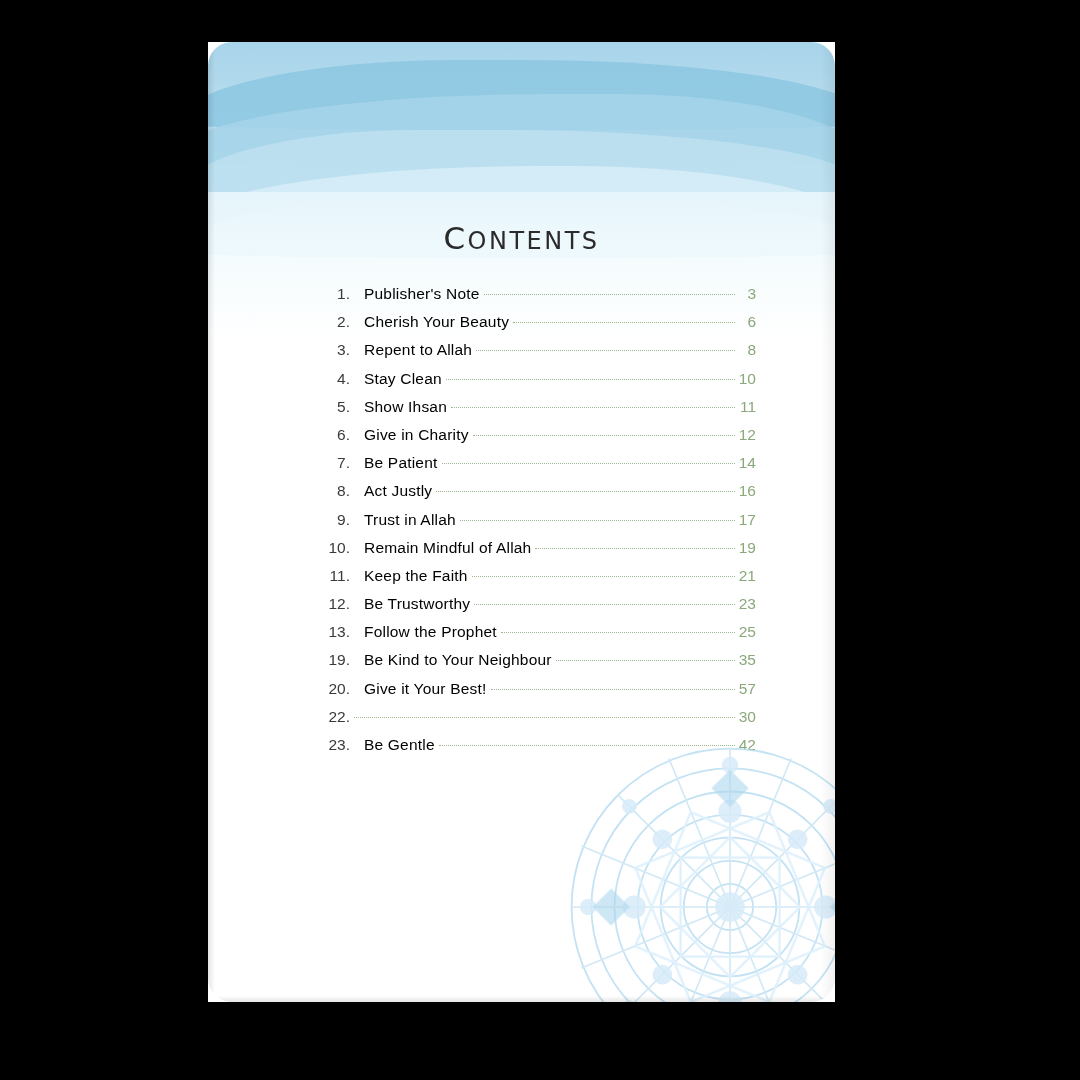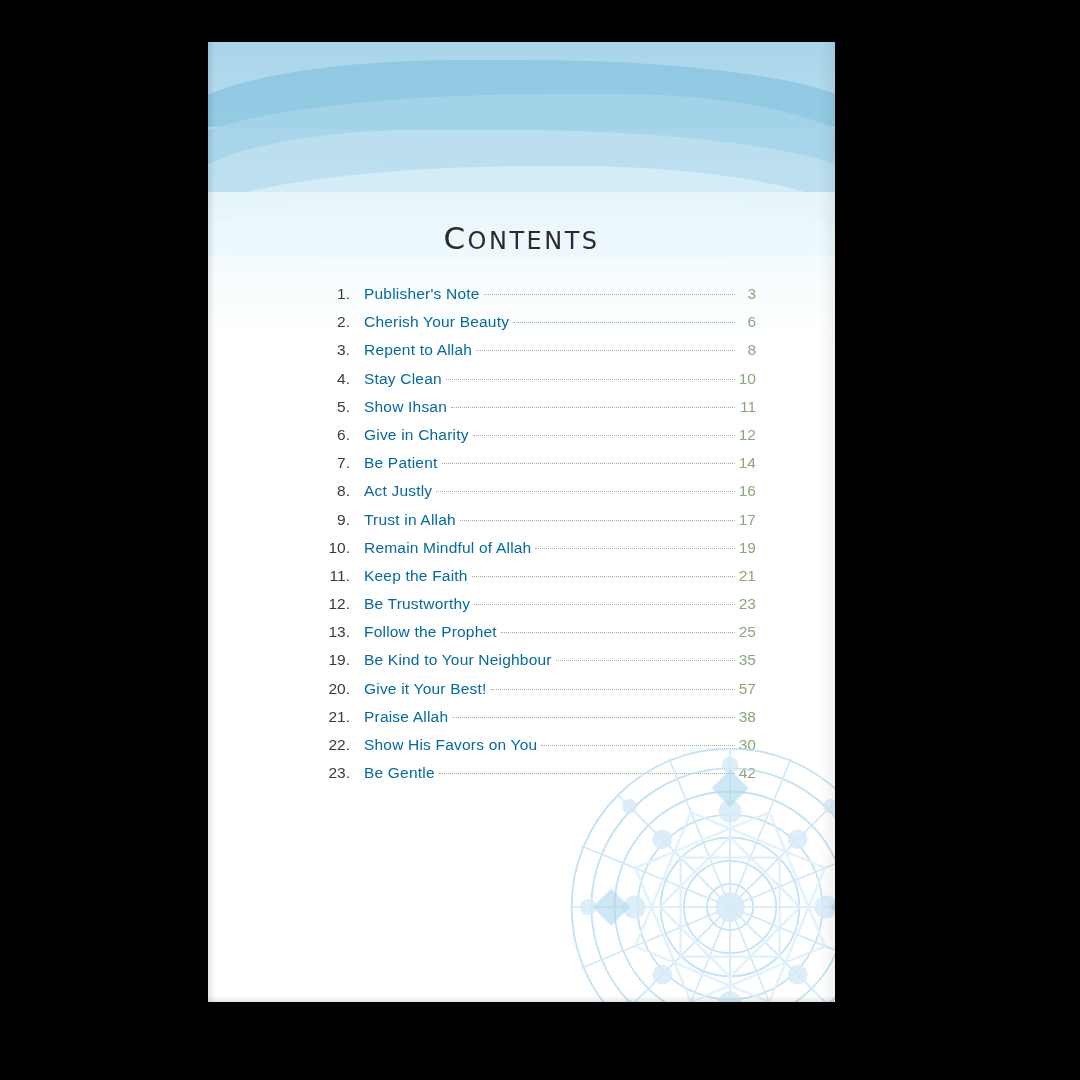--- a/index.html
+++ b/index.html
@@ -31,20 +31,21 @@
     background: #ffffff;
     overflow: hidden;
     box-shadow: 2px 2px 6px rgba(0,0,0,0.35);
   }
 
   
   .page-inner {
     position: absolute;
     inset: 0;
     overflow: hidden;
+    border-radius: 24px;
   }
 
   
   .wave-wrap {
     position: absolute;
     left: 0; top: 0;
     width: 100%;
     height: 300px;
     overflow: hidden;
   }
@@ -119,21 +120,21 @@
   }
   .num {
     width: 34px;
     text-align: right;
     flex: 0 0 34px;
     color: #3a3a3a;
     font-size: 15.5px;
   }
   .label {
     margin-left: 14px;
-    color: #0369a1;
+    color: #000000;
     letter-spacing: .2px;
   }
   .leader {
     flex: 1 1 auto;
     margin: 0 3px 0 4px;
     border-bottom: 1.6px dotted #9bb58c;
     transform: translateY(-4px);
     min-width: 12px;
   }
   .pg {
@@ -287,30 +288,23 @@
           <span class="pg">35</span>
         </div>
 
         <div class="toc-row">
           <span class="num">20.</span>
           <span class="label">Give it Your Best!</span>
           <span class="leader"></span>
           <span class="pg">57</span>
         </div>
 
-        <div class="toc-row">
-          <span class="num">21.</span>
-          <span class="label">Praise Allah</span>
-          <span class="leader"></span>
-          <span class="pg">38</span>
-        </div>
 
         <div class="toc-row">
           <span class="num">22.</span>
-          <span class="label">Show His Favors on You</span>
           <span class="leader"></span>
           <span class="pg">30</span>
         </div>
 
         <div class="toc-row">
           <span class="num">23.</span>
           <span class="label">Be Gentle</span>
           <span class="leader"></span>
           <span class="pg">42</span>
         </div>

